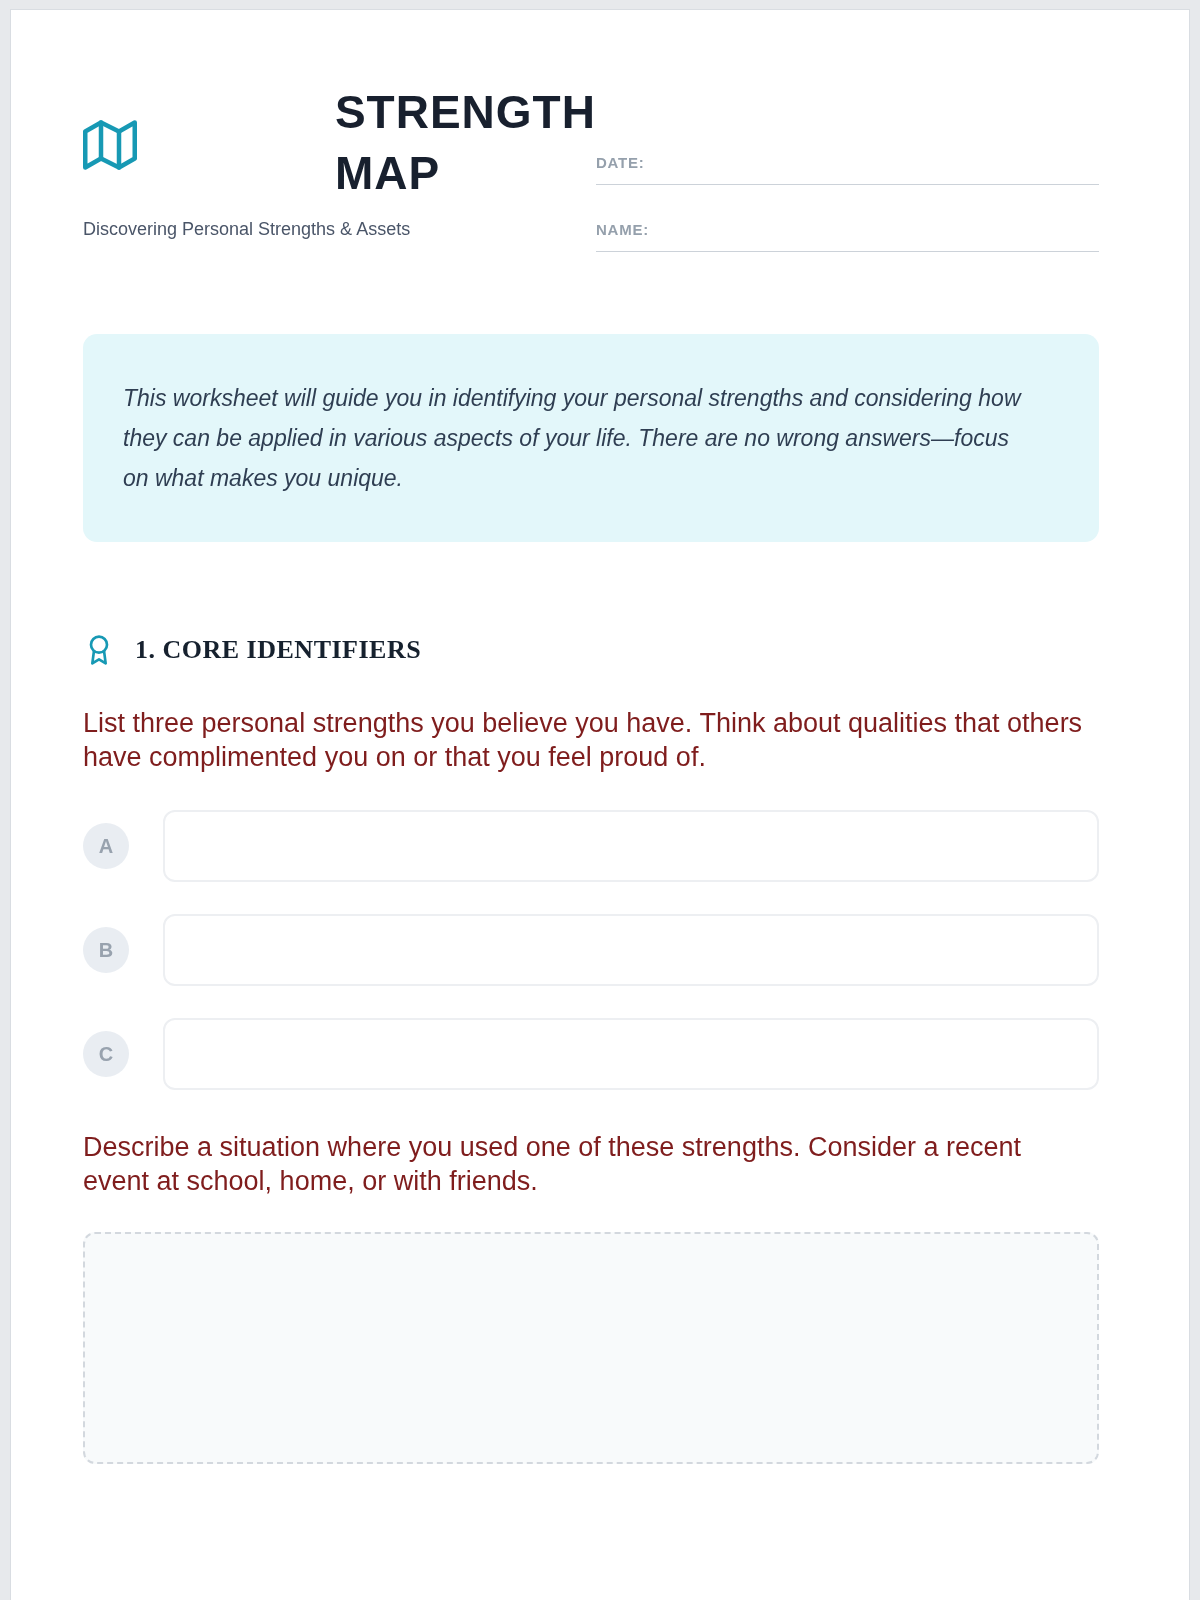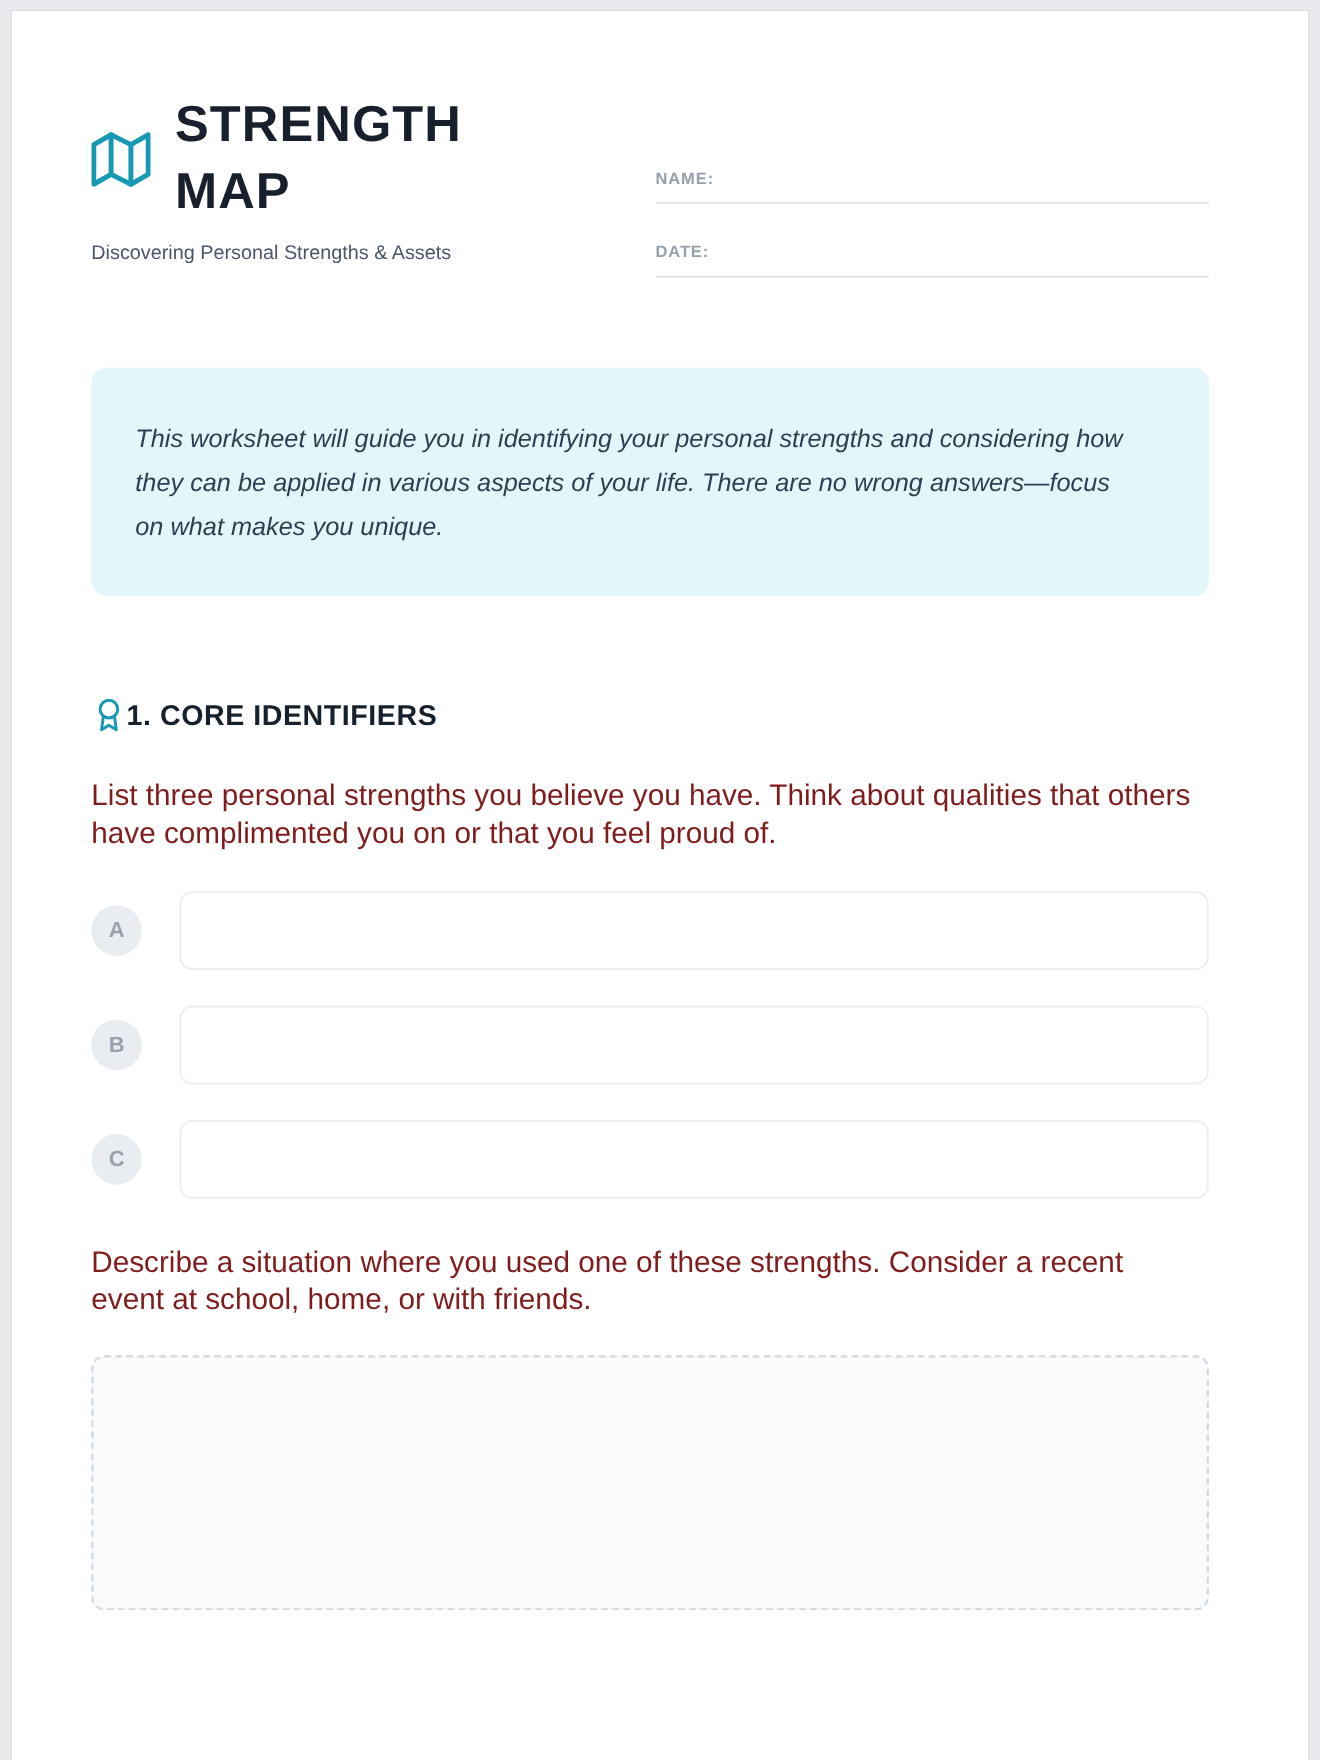--- a/index.html
+++ b/index.html
@@ -24,20 +24,21 @@
   .header {
     display: flex;
     justify-content: space-between;
     margin-top: 72px;
   }
   .header-left { width: 520px; }
   .title-row {
     display: flex;
     align-items: center;
     gap: 22px;
+    justify-content: space-between;
   }
   .map-icon { width: 54px; height: 54px; flex: none; margin-top: 4px; }
   .map-icon svg { width: 100%; height: 100%; }
   h1.title {
     font-size: 46px;
     line-height: 1.32;
     font-weight: 800;
     color: #18202e;
     letter-spacing: 1px;
   }
@@ -73,21 +74,23 @@
     font-style: italic;
     font-size: 23px;
     line-height: 40px;
     color: #2f3e52;
   }
 
   
   .section-heading {
     display: flex;
     align-items: center;
+    gap: 20px;
     margin-top: 92px;
+    font-family: Liberation Serif, serif;
   }
   .section-icon { width: 32px; height: 32px; flex: none; }
   .section-icon svg { width: 100%; height: 100%; }
   .section-heading h2 {
     font-size: 26px;
     font-weight: 800;
     color: #16212e;
     letter-spacing: 0.5px;
   }
   .section-desc {
@@ -154,25 +157,25 @@
           <h1 class="title">
             <span>STRENGTH</span><br>
             <span>MAP</span>
           </h1>
         </div>
         <div class="subtitle">Discovering Personal Strengths &amp; Assets</div>
       </div>
 
       <div class="header-right">
         <div class="field-line">
-          <span class="field-label">NAME:</span>
+          <span class="field-label">DATE:</span>
           <span></span>
         </div>
         <div class="field-line">
-          <span class="field-label">DATE:</span>
+          <span class="field-label">NAME:</span>
           <span></span>
         </div>
       </div>
     </div>
 
     <div class="intro-box">
       <p>This worksheet will guide you in identifying your personal strengths and considering how they can be applied in various aspects of your life. There are no wrong answers—focus on what makes you unique.</p>
     </div>
 
     <div class="section-heading">

